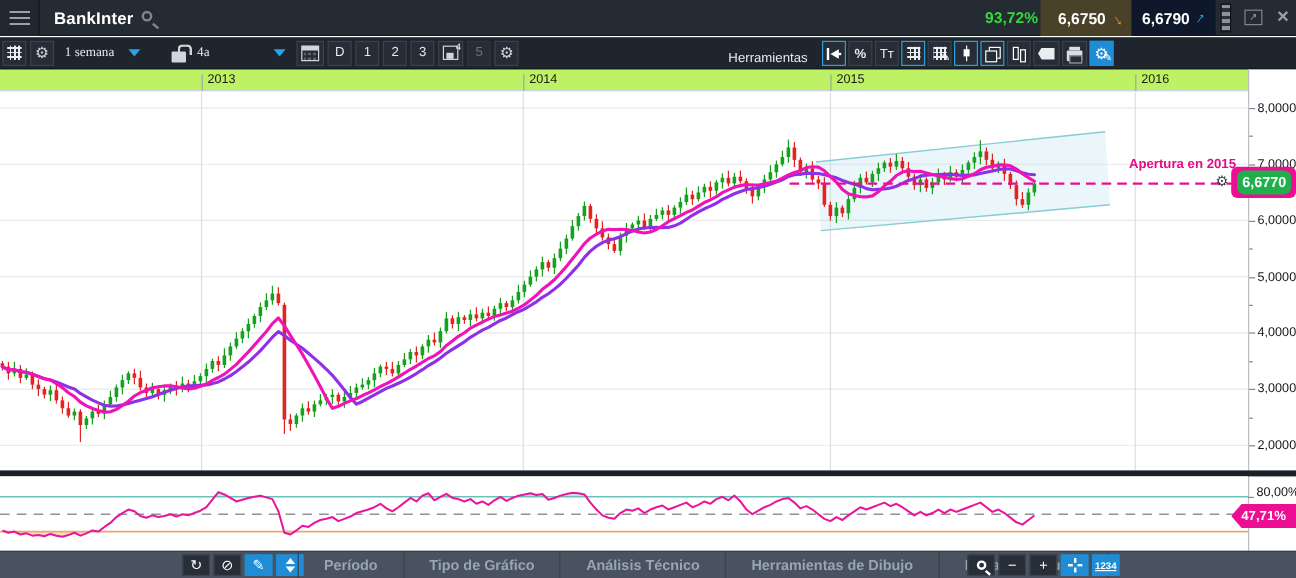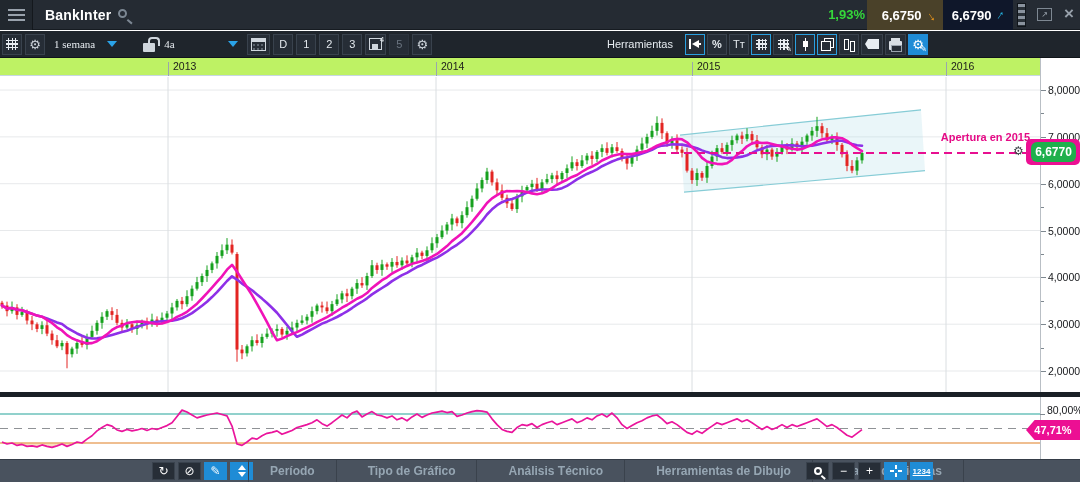--- a/index.html
+++ b/index.html
@@ -36,21 +36,21 @@
   .sel { display:flex; align-items:center; gap:12px; padding:0 6px; height:21px; font-size:11px; color:#e6ebf0; cursor:pointer;font-family:Liberation Serif, serif; }
   .caret { width:0; height:0; border-left:5px solid transparent; border-right:5px solid transparent; border-top:6px solid #2aa3e8; }
   .lock-ico { position:relative; width:12px; height:9px; background:#cfd6dd; border-radius:1px; margin-top:6px; cursor:pointer; }
   .lock-ico::before { content:""; position:absolute; left:3px; top:-6px; width:8px; height:7px; border:2px solid #cfd6dd; border-bottom:none; border-radius:4px 4px 0 0; transform:translateX(2px); }
   .cal-ico { width:15px; height:13px; border:1px solid #cfd6dd; border-top:4px solid #cfd6dd; background:
       repeating-linear-gradient(90deg,#5b646e 0 2px,transparent 2px 4px) 1px 2px/12px 2px no-repeat,
       repeating-linear-gradient(90deg,#5b646e 0 2px,transparent 2px 4px) 1px 6px/12px 2px no-repeat; cursor:pointer; }
   .save-ico { position:relative; width:13px; height:12px; border:1.5px solid #cfd6dd; }
   .save-ico::after { content:""; position:absolute; left:2px; top:5px; width:6px; height:5px; background:#cfd6dd; }
   .badge4 { position:absolute; right:1px; top:0px; font-size:8px; color:#e3e8ed; }
-  .tb-right { position:absolute; right:152px; top:2px; display:flex; align-items:center; gap:2px; height:22px; }
+  .tb-right { position:absolute; right:152px; top:2px; display:flex; align-items:flex-end; gap:2px; height:22px; }
   .herr-label { font-size:11px; color:#e6ebf0; margin-right:10px; }
   .collapse-ico { position:relative; width:12px; height:10px; }
   .collapse-ico::before { content:""; position:absolute; left:0; top:0; width:2px; height:10px; background:#fff; }
   .collapse-ico::after { content:""; position:absolute; left:3px; top:1px; width:0; height:0; border-top:4px solid transparent; border-bottom:4px solid transparent; border-right:7px solid #fff; }
   .collapse-ico .tail { position:absolute; left:8px; top:4px; width:4px; height:2px; background:#fff; }
   .grid-ico { width:11px; height:11px;
       background:repeating-linear-gradient(0deg,transparent 0 2px,#e8edf2 2px 3.5px),
                  repeating-linear-gradient(90deg,transparent 0 2px,#e8edf2 2px 3.5px); }
   .pencil-sm { position:absolute; right:0px; bottom:0px; font-size:9px; color:#fff; }
   .rel { position:relative; }
@@ -85,21 +85,21 @@
   .price-tag .pill { position:absolute; left:5px; top:3px; width:45px; height:20px; background:#1fb04c; border-radius:6px; color:#fff; font-size:12px; font-weight:bold; text-align:center; line-height:20px; }
   .osc-upper-label { position:absolute; left:1047px; top:404px; font-size:10.5px; color:#15171a; }
   .osc-upper-tick { position:absolute; left:1040px; top:414px; width:5px; height:1px; background:#7e8890; }
   .osc-cur-tag { position:absolute; left:1026px; top:420px; width:54px; height:20px; background:#ec0f93; clip-path:polygon(16% 0,100% 0,100% 100%,16% 100%,0 50%); color:#fff; font-size:11px; font-weight:bold; text-align:center; line-height:20px; }
 
   
   .bottombar { position:absolute; left:0; top:459px; width:1080px; height:23px; background:#49525e; border-top:1px solid #353d47; }
   .bb-icons { position:absolute; left:152px; top:2px; display:flex; gap:3px; }
   .bbtn { width:23px; height:18px; background:#272e37; border:1px solid #39424d; color:#fff; font-size:12px; display:flex; align-items:center; justify-content:center; cursor:pointer; }
   .bbtn.blue { background:#1f8cd6; border-color:#1f8cd6; }
-  .bb-menus { position:absolute; left:248px; top:0; height:22px; display:flex;gap:10px; }
+  .bb-menus { position:absolute; left:248px; top:0; height:22px; display:flex; }
   .bb-menu { padding:0 21px; font-size:12px; font-weight:bold; color:#96a6b3; line-height:22px; border-right:1px solid #3a424c; cursor:pointer; }
   .bb-menu:first-child { border-left:1px solid #3a424c; }
   .bb-right { position:absolute; left:806px; top:2px; display:flex; gap:3px; align-items:center; }
   .mag-ico { position:relative; width:8px; height:8px; border:2px solid #fff; border-radius:50%; }
   .mag-ico::after { content:""; position:absolute; left:6px; top:6px; width:5px; height:2px; background:#fff; transform:rotate(40deg); transform-origin:0 0; }
   .updown-ico { display:flex; flex-direction:column; gap:2px; align-items:center; }
   .updown-ico i { width:0; height:0; border-left:4px solid transparent; border-right:4px solid transparent; }
   .updown-ico .u { border-bottom:5px solid #fff; }
   .updown-ico .d { border-top:5px solid #fff; }
   .cross-ico { width:12px; height:12px;
@@ -111,21 +111,21 @@
 <body>
 
 <div id="app">
 
   <div class="titlebar">
     <div class="hamburger-box">
         <div class="bars"></div>
       </div>
     <div class="app-title">BankInter</div>
     <div class="search-ico"></div>
-    <div class="pct">1,93%</div>
+    <div class="pct">93,72%</div>
     <div class="quote-box quote-bid">
       <span>6,6750</span>
       <span class="arr arr-dn">↓</span>
     </div>
     <div class="quote-box quote-ask">
       <span>6,6790</span>
       <span class="arr arr-up">↑</span>
     </div>
     <div class="depth-ico"></div>
     <div class="expand-ico">↗</div>

